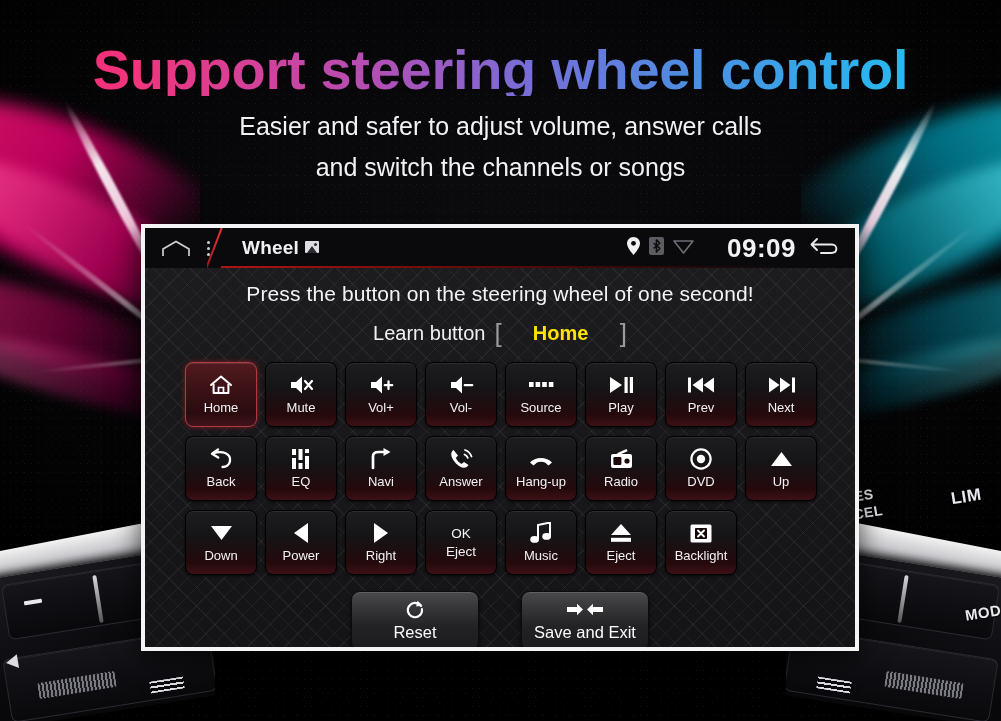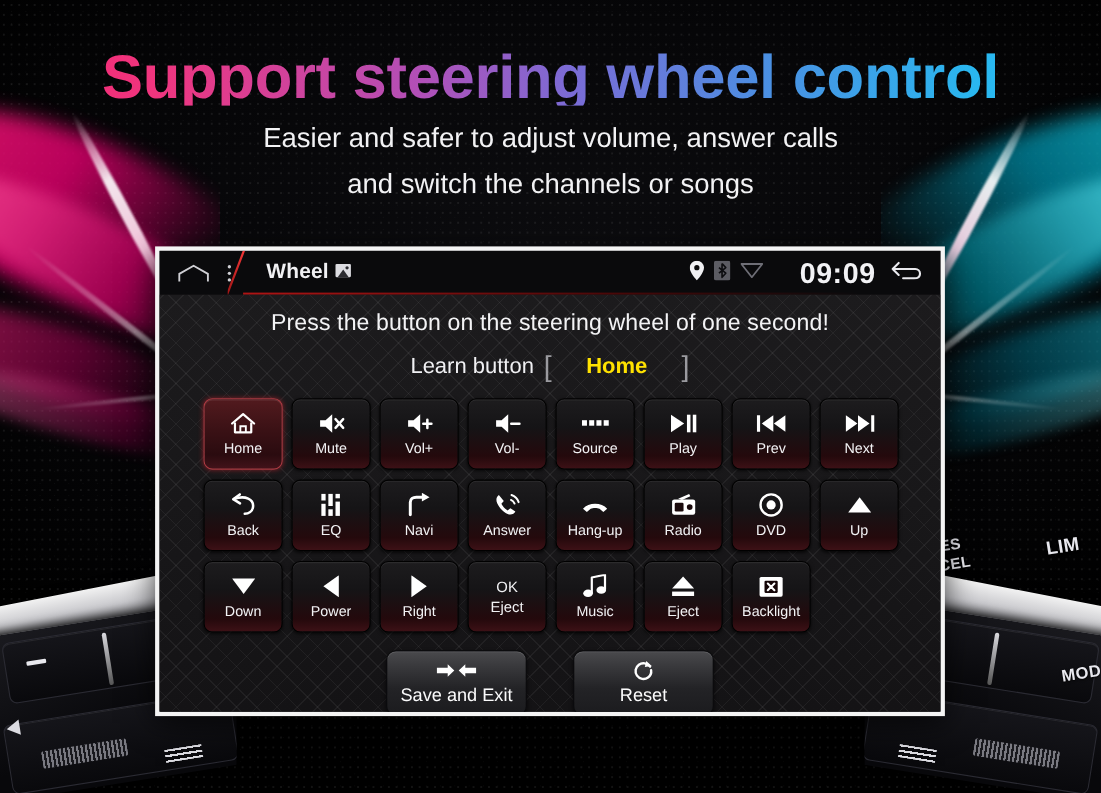--- a/index.html
+++ b/index.html
@@ -498,32 +498,32 @@
                 <path d="M8 7.5 L14 13.5 M14 7.5 L8 13.5" stroke="#ffffff" stroke-width="1.9" stroke-linecap="round"></path>
               </svg>
             </span>
             <span class="lab">Backlight</span>
           </div>
         </div>
 
       <div id="bottom">
           <div class="bigbtn">
             <span class="ico">
+              <svg width="19" height="19" viewBox="0 0 19 19" fill="none">
+                <path d="M14 5 C11.5 1.8 7 1 3.8 3.3 C0.6 5.6 -0.2 10 2.1 13.2 C4.4 16.4 8.9 17.2 12.1 14.9 C14.3 13.3 15.3 10.7 14.9 8.2" stroke="#ffffff" stroke-width="2.2" stroke-linecap="round" fill="none" transform="translate(1,1)"></path>
+                <path d="M11.5 0.8 L16.5 5.5 L10.2 6.4 Z" fill="#ffffff"></path>
+              </svg>
+            </span>
+            <span class="lab">Reset</span>
+          </div>
+          <div class="bigbtn">
+            <span class="ico">
               <svg width="36" height="15" viewBox="0 0 36 15" fill="none">
                 <path d="M0 5 L10 5 L10 1.8 L16 7.5 L10 13.2 L10 10 L0 10 Z" fill="#ffffff"></path>
                 <path d="M36 5 L26 5 L26 1.8 L20 7.5 L26 13.2 L26 10 L36 10 Z" fill="#ffffff"></path>
               </svg>
             </span>
             <span class="lab">Save and Exit</span>
-          </div>
-          <div class="bigbtn">
-            <span class="ico">
-              <svg width="19" height="19" viewBox="0 0 19 19" fill="none">
-                <path d="M14 5 C11.5 1.8 7 1 3.8 3.3 C0.6 5.6 -0.2 10 2.1 13.2 C4.4 16.4 8.9 17.2 12.1 14.9 C14.3 13.3 15.3 10.7 14.9 8.2" stroke="#ffffff" stroke-width="2.2" stroke-linecap="round" fill="none" transform="translate(1,1)"></path>
-                <path d="M11.5 0.8 L16.5 5.5 L10.2 6.4 Z" fill="#ffffff"></path>
-              </svg>
-            </span>
-            <span class="lab">Reset</span>
           </div>
         </div>
     </div>
   </div>
 </div>
 
 </body></html>

